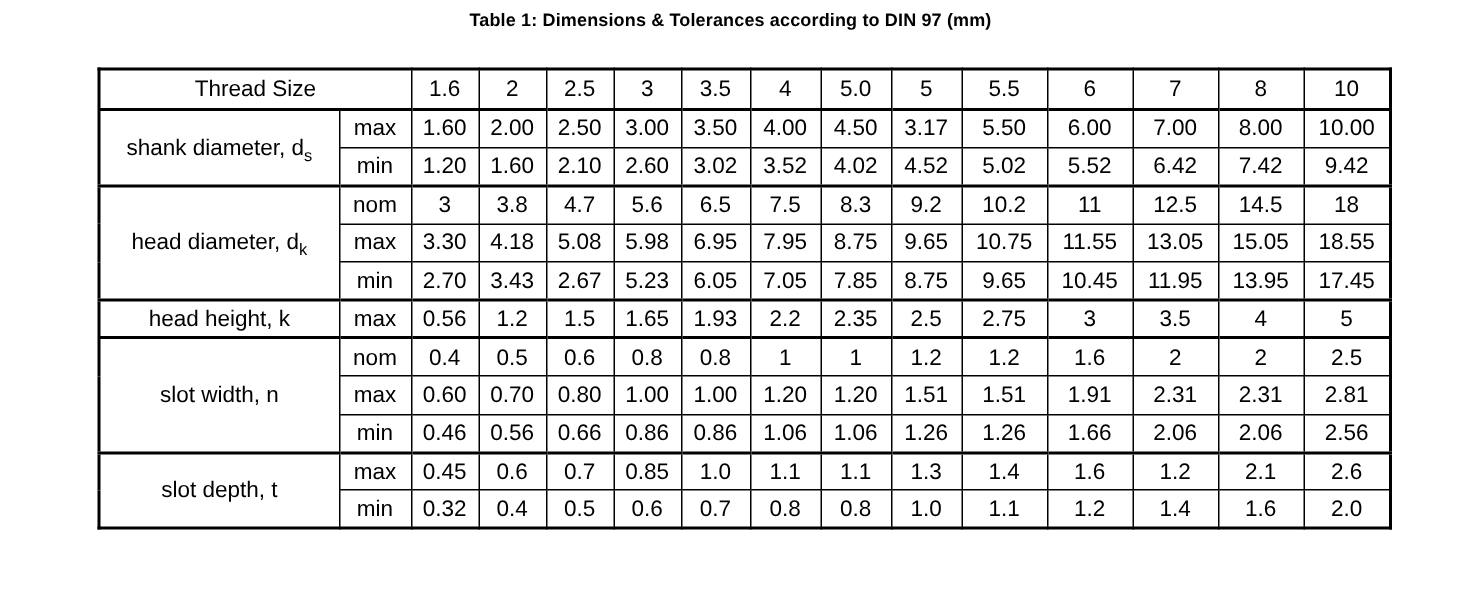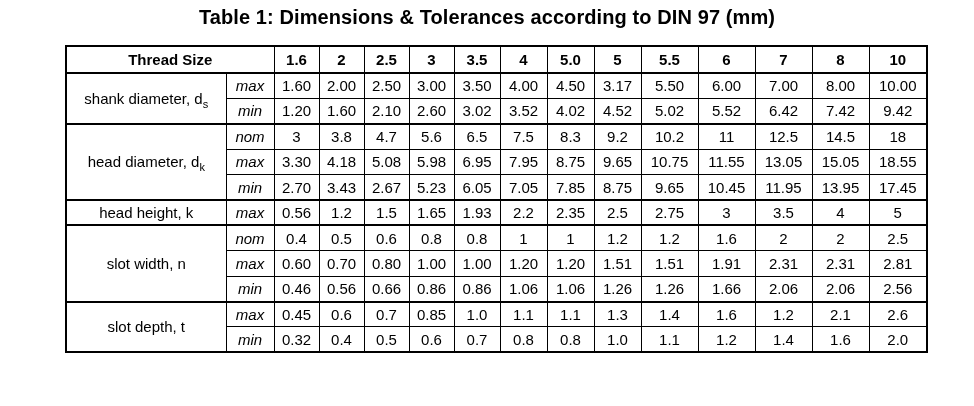--- a/index.html
+++ b/index.html
@@ -18,21 +18,21 @@
     height: 406px;
     background: #ffffff;
   }
   .title {
     position: absolute;
     top: 6px;
     left: 0;
     width: 100%;
     text-align: center;
     font-weight: bold;
-    font-size: 20px;
+    font-size: 12px;
     letter-spacing: 0.1px;
   }
   table.din97 {
     position: absolute;
     left: 65px;
     top: 45px;
     border-collapse: collapse;
     table-layout: fixed;
     border: 2px solid #000000;
   }
@@ -43,32 +43,32 @@
     vertical-align: middle;
     padding: 0 2px;
     font-size: 15px;
     white-space: nowrap;
     overflow: hidden;
     background: #ffffff;
   }
   table.din97 thead tr { height: 27px; }
   table.din97 tbody tr { height: 25.4px; }
   table.din97 thead th {
-    font-weight: bold;
+    font-weight: normal;
     border-bottom: 2px solid #000000;
     margin-top: 20px;
   }
   th.corner { font-size: 16px; }
   tr.group-start td { border-top: 2px solid #000000; }
   td.group-label { font-size: 15px; margin-top: 26px; }
   td.group-label sub {
     font-size: 11px;
     line-height: 0;
   }
-  td.kind-cell { font-size: 15px; font-style: italic; }
+  td.kind-cell { font-size: 15px; }
   td.value-cell { font-size: 15px; }
 </style>
 </head>
 <body>
 
 <div class="page">
   <div class="title">Table 1: Dimensions &amp; Tolerances according to DIN 97 (mm)</div>
 
   <table class="din97">
     <colgroup>

